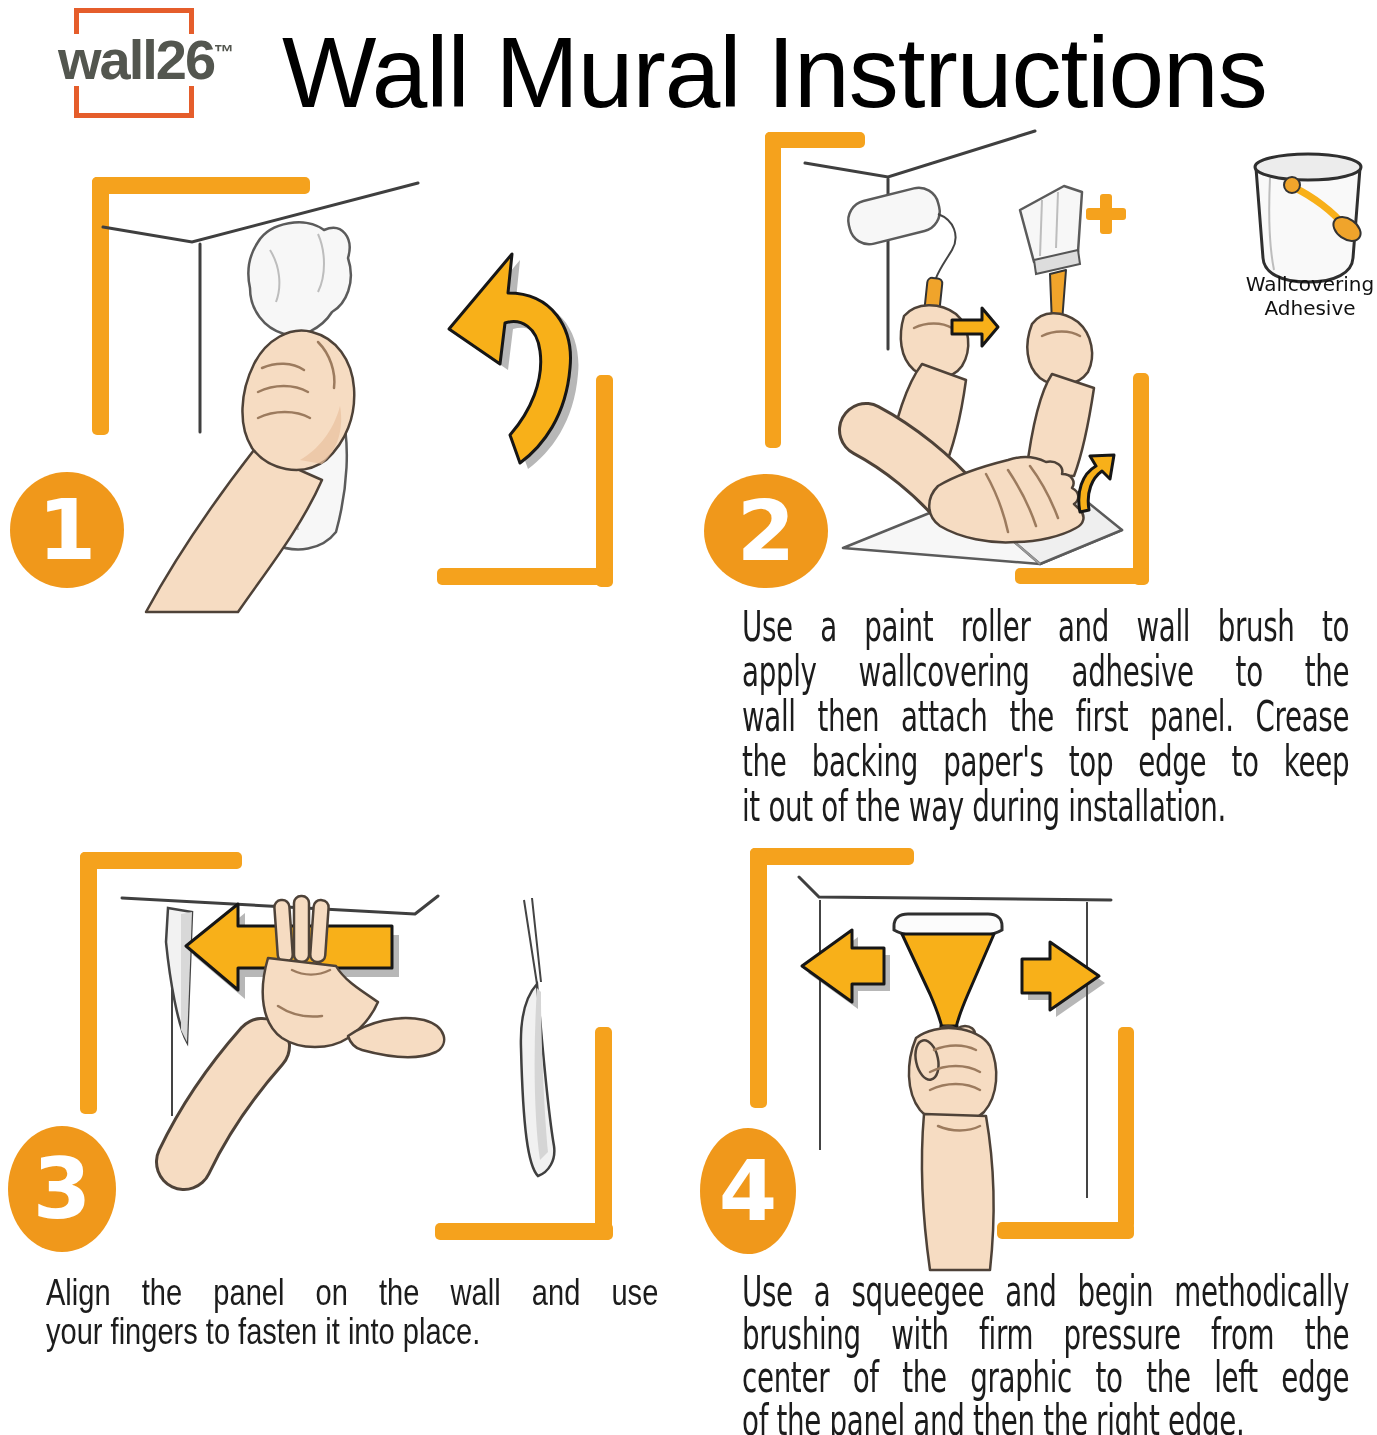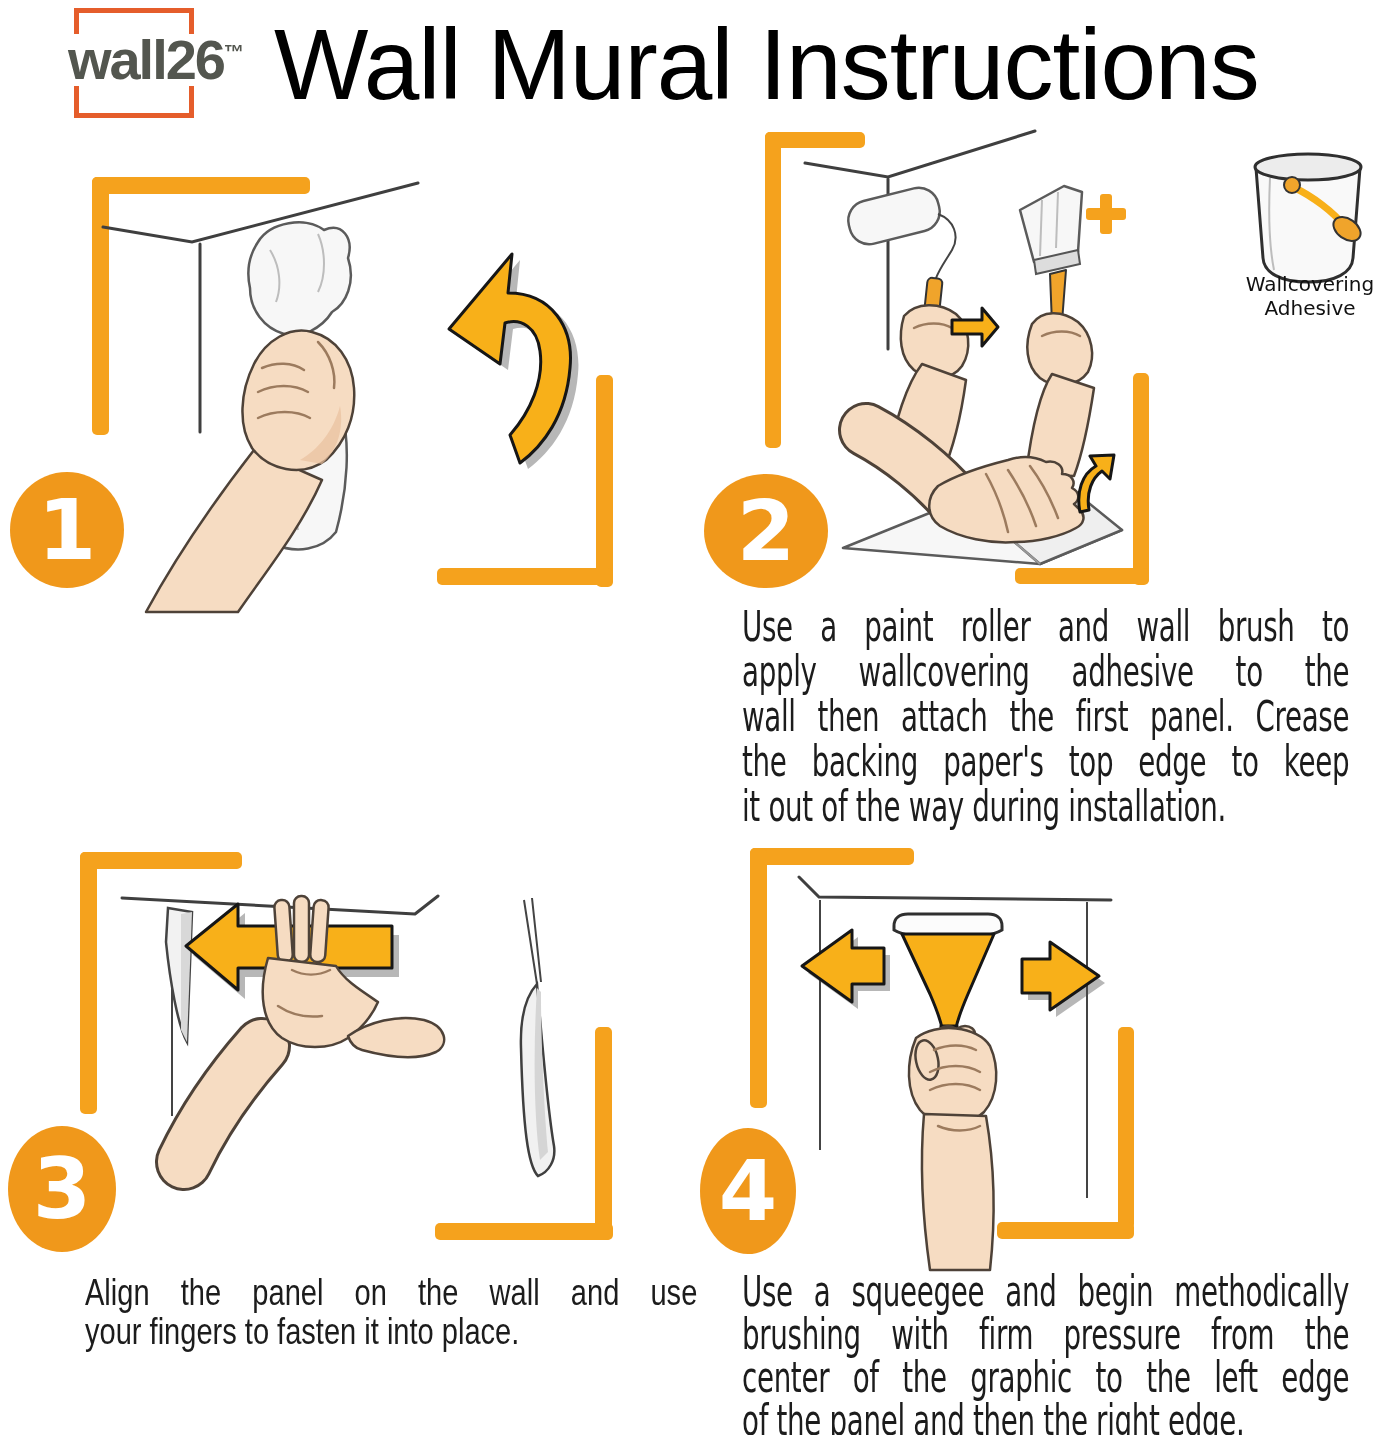--- a/index.html
+++ b/index.html
@@ -9,25 +9,25 @@
   }
   html,body{margin:0;padding:0;background:#fff;}
   #page{position:relative;width:1377px;height:1435px;background:#fff;overflow:hidden;
         font-family:"Liberation Sans",sans-serif;}
 
   
   .logo{position:absolute;left:58px;top:4px;width:186px;height:114px;}
   .logo-square{position:absolute;left:16px;top:4px;width:110px;height:100px;
                border:5px solid var(--logo-orange);}
   .logo-text-wrap{position:absolute;left:0;top:30px;width:186px;height:52px;
-                  background:#fff;display:flex;align-items:center;justify-content:flex-end;}
+                  background:#fff;display:flex;align-items:center;justify-content:flex-start;}
   .logo-text{font-family:"Liberation Sans",sans-serif;font-weight:bold;font-size:56px;
              letter-spacing:-2px;color:var(--logo-gray);line-height:1;}
   .logo-text sup{font-size:20px;letter-spacing:0;vertical-align:super;}
-  .title{position:absolute;left:266px;top:0;margin:8px;font-weight:400;font-size:100px;
+  .title{position:absolute;left:266px;top:0;margin:16px;font-weight:400;font-size:100px;
          line-height:112px;letter-spacing:-1px;color:#000;white-space:nowrap;
          font-family:"Liberation Sans",sans-serif;}
 
   
   svg.illus{position:absolute;overflow:visible;}
   #illus1{left:0;top:130px;}
   #illus2{left:690px;top:130px;}
   #illus3{left:0;top:830px;}
   #illus4{left:690px;top:830px;}
   .bracket{fill:var(--bracket);}
@@ -59,21 +59,21 @@
   .copy .scale{transform-origin:0 0;}
   .copy13 .scale{width:780px;transform:scaleX(0.785);
                  font:37px/38.5px "Liberation Sans",sans-serif;}
   .copy24 .scale{width:920px;transform:scaleX(0.66);
                  font:42px/45px "DejaVu Sans",sans-serif;letter-spacing:-0.5px;}
   #copy4 .scale{line-height:43px;}
   .ln{white-space:normal;}
   .ln.just{text-align:justify;text-align-last:justify;}
   #copy1{left:52px;top:606px;}
   #copy2{left:742px;top:604px;}
-  #copy3{left:46px;top:1274px;margin-left:39px;}
+  #copy3{left:46px;top:1274px;}
   #copy4{left:742px;top:1270px;}
 
   .bucket-label{position:absolute;left:1240px;top:272px;width:140px;text-align:center;
                 font:20px/24px "DejaVu Sans",sans-serif;color:#111;}
 </style>
 </head>
 <body>
 
 <div id="page">
 

